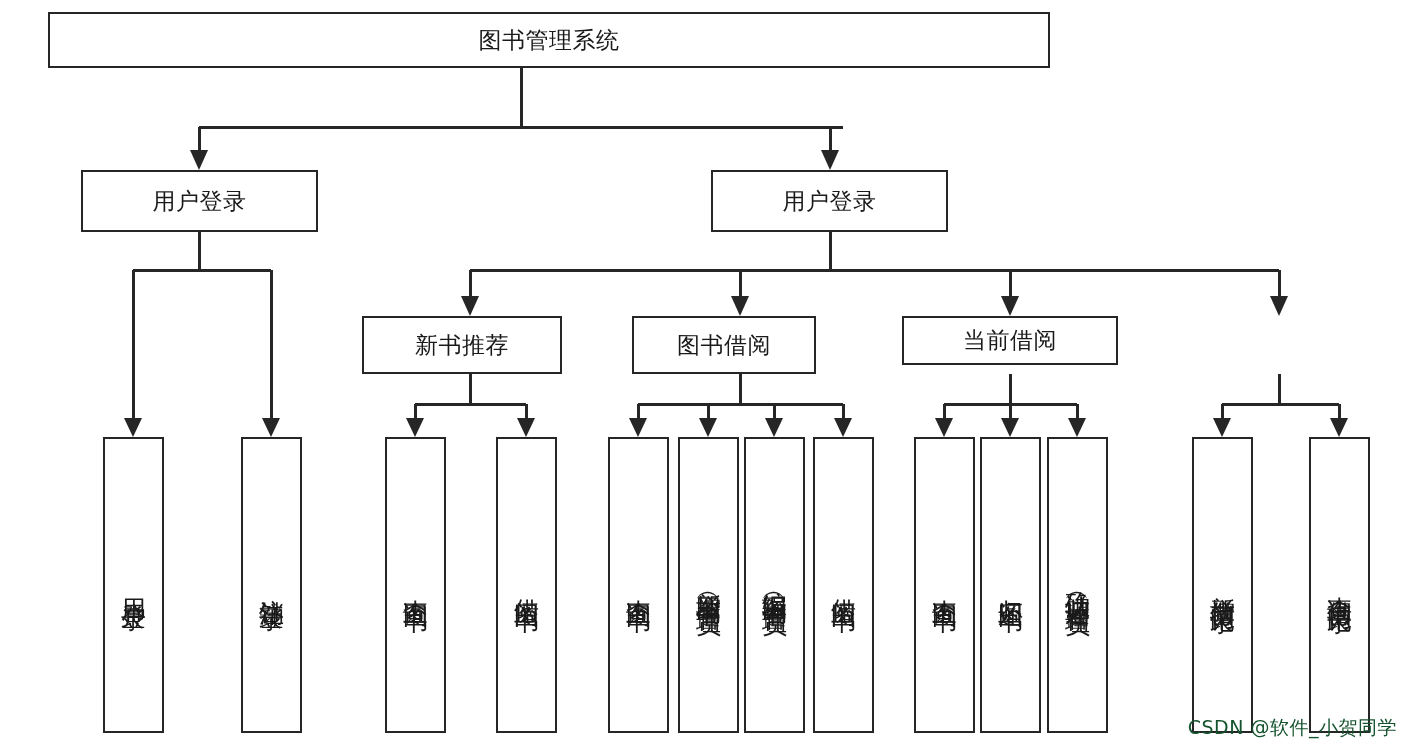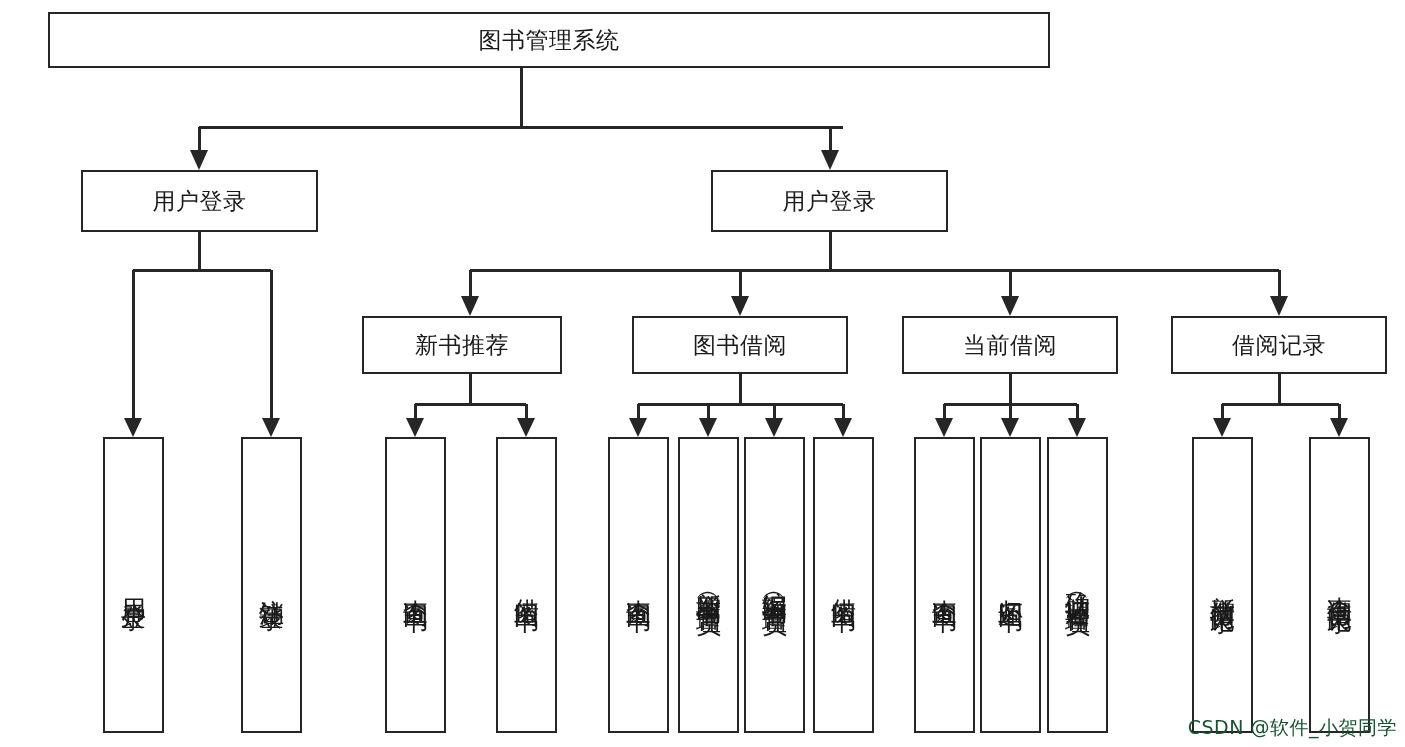--- a/index.html
+++ b/index.html
@@ -159,31 +159,28 @@
   </div>
 
   <div class="node horiz" style="left:711px; top:170px; width:237px; height:62px;">
     <span class="node-label">用户登录</span>
   </div>
 
   <div class="node horiz" style="left:362px; top:316px; width:200px; height:58px;">
     <span class="node-label">新书推荐</span>
   </div>
 
-  <div class="node horiz" style="left:632px; top:316px; width:216px; height:58px;">
+  <div class="node horiz" style="left:632px; top:316px; width:184px; height:58px;">
     <span class="node-label">图书借阅</span>
   </div>
 
-  <div class="node horiz" style="left:902px; top:316px; width:216px; height:58px;">
+  <div class="node horiz" style="left:902px; top:316px; width:216px; height:49px;">
     <span class="node-label">当前借阅</span>
   </div>
 
-  <div class="node horiz" style="left:1171px; top:316px; width:216px; height:58px;">
-    <span class="node-label">借阅记录</span>
-  </div>
 
   <div class="node vert" style="left:103px; top:437px; width:61px; height:296px;">
     <span class="node-label">用户登录</span>
   </div>
 
   <div class="node vert" style="left:241px; top:437px; width:61px; height:296px;">
     <span class="node-label">注销登录</span>
   </div>
 
   <div class="node vert" style="left:385px; top:437px; width:61px; height:296px;">

